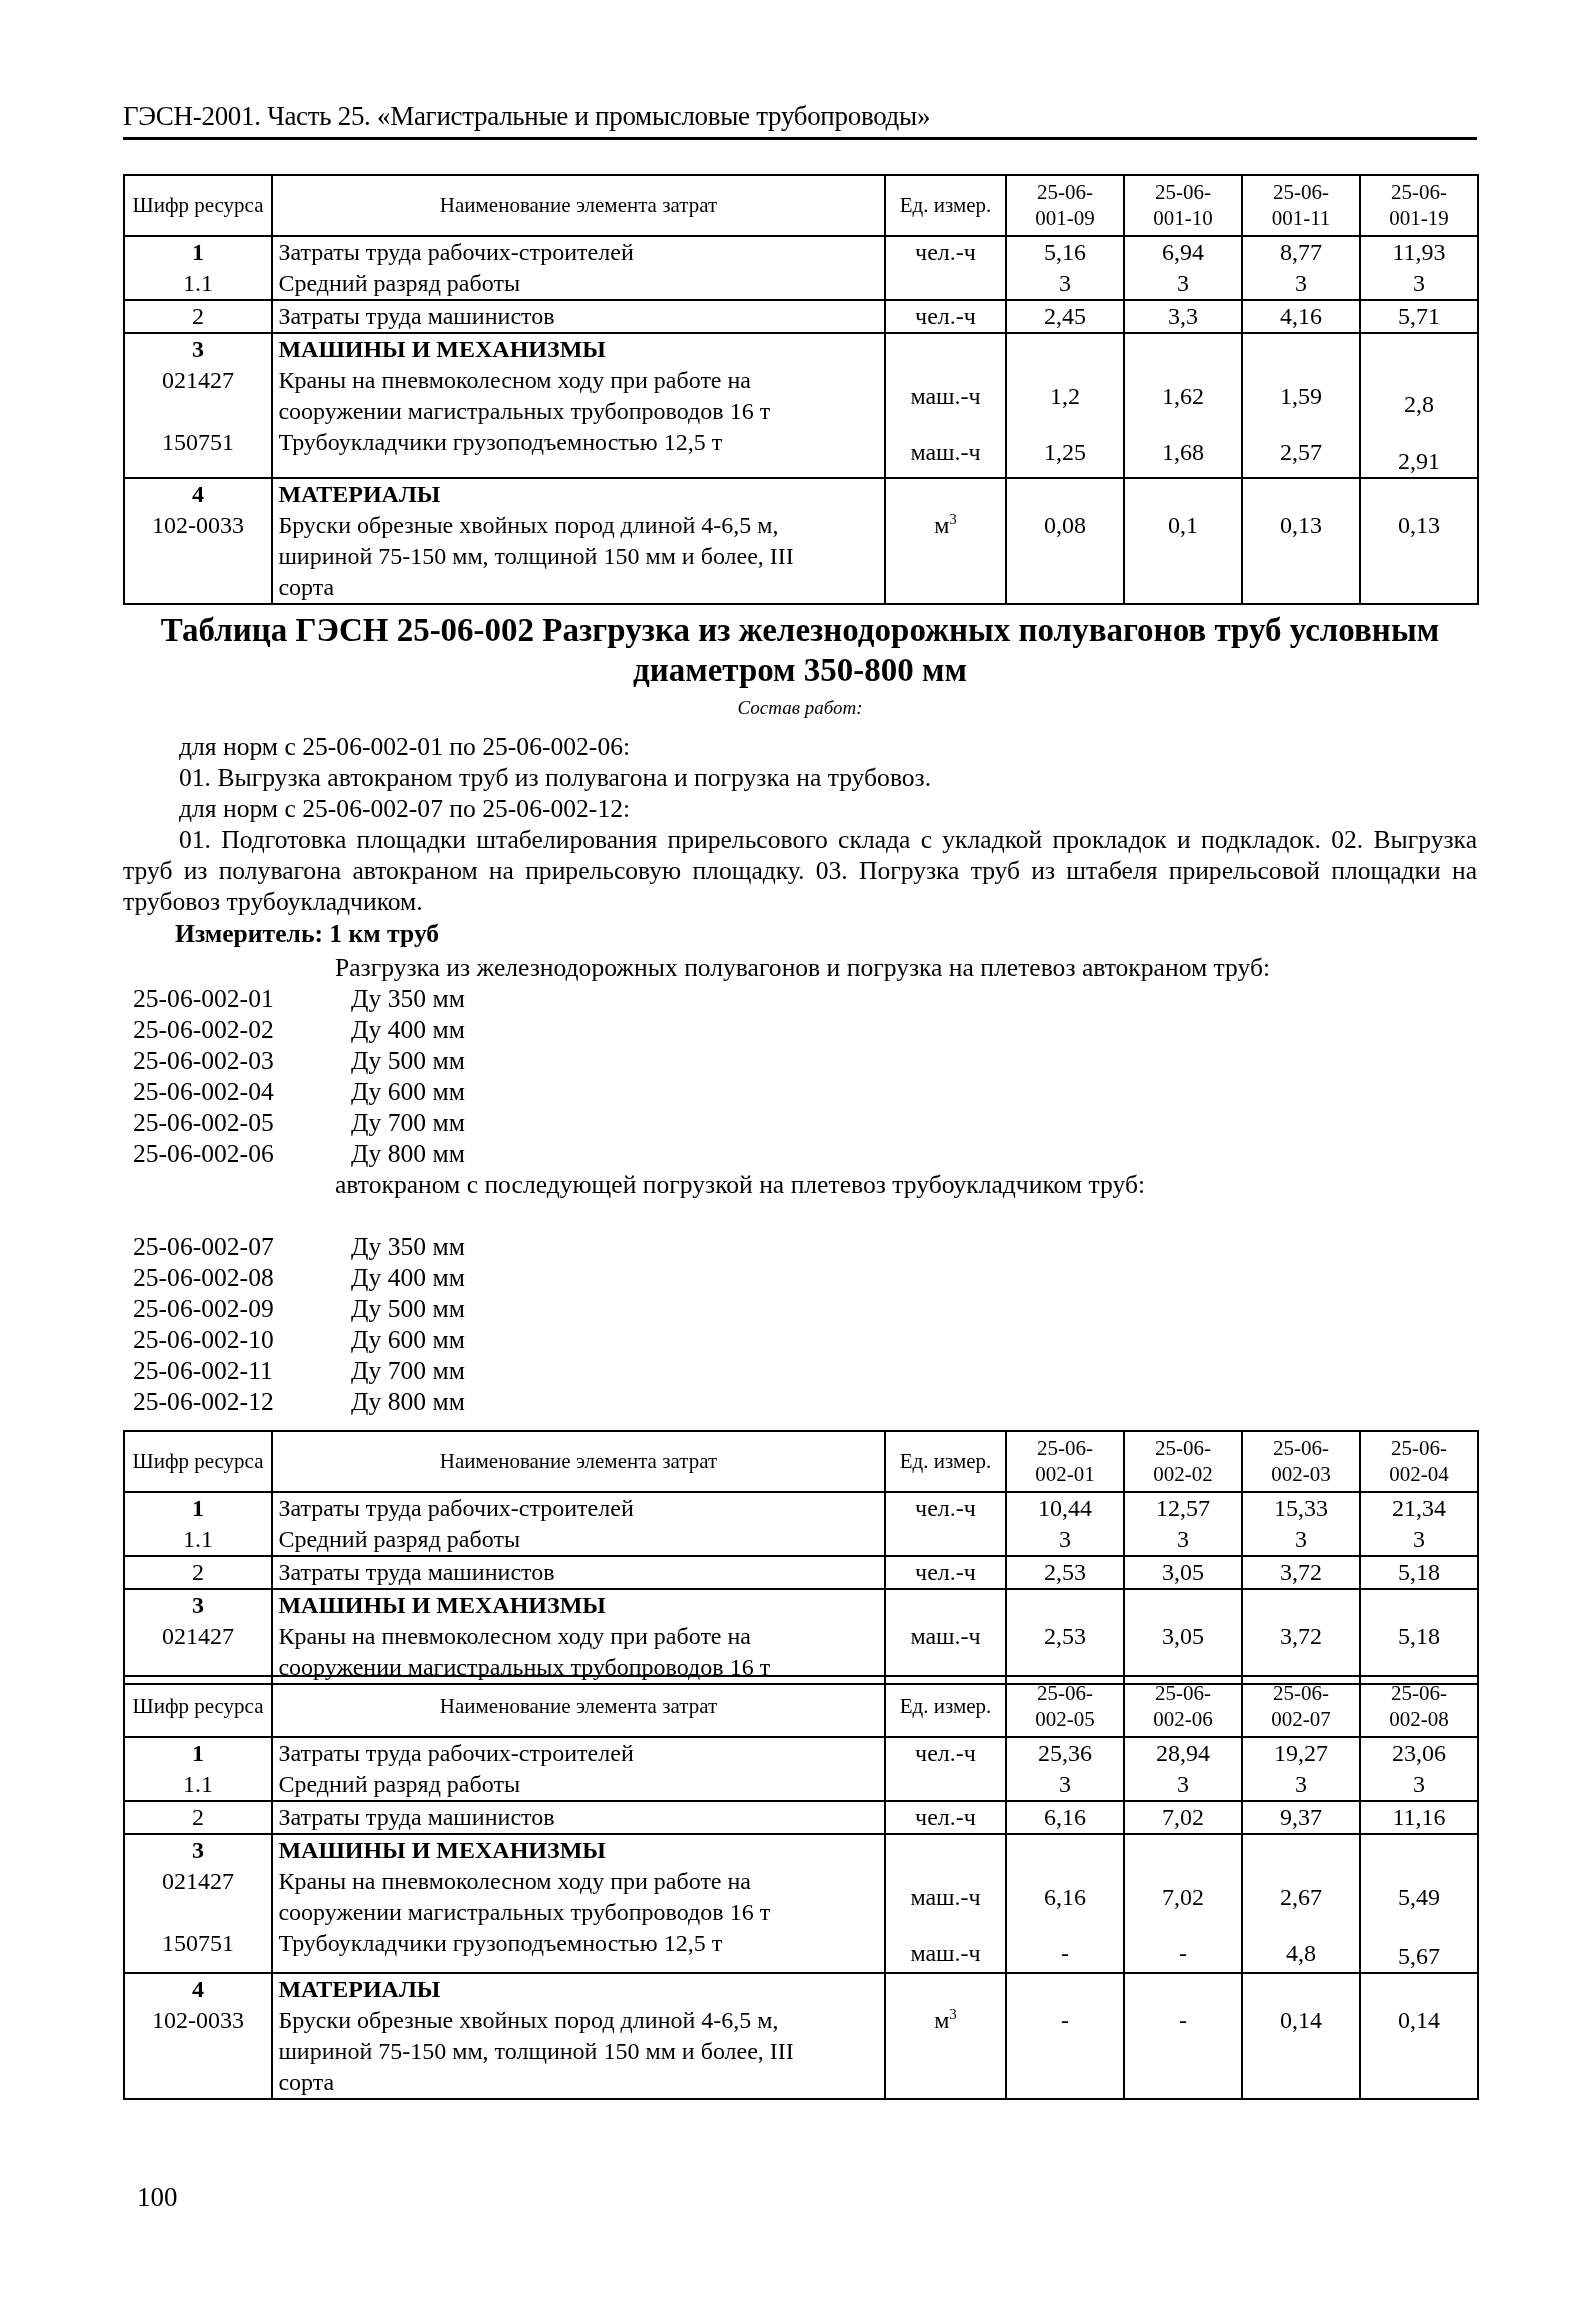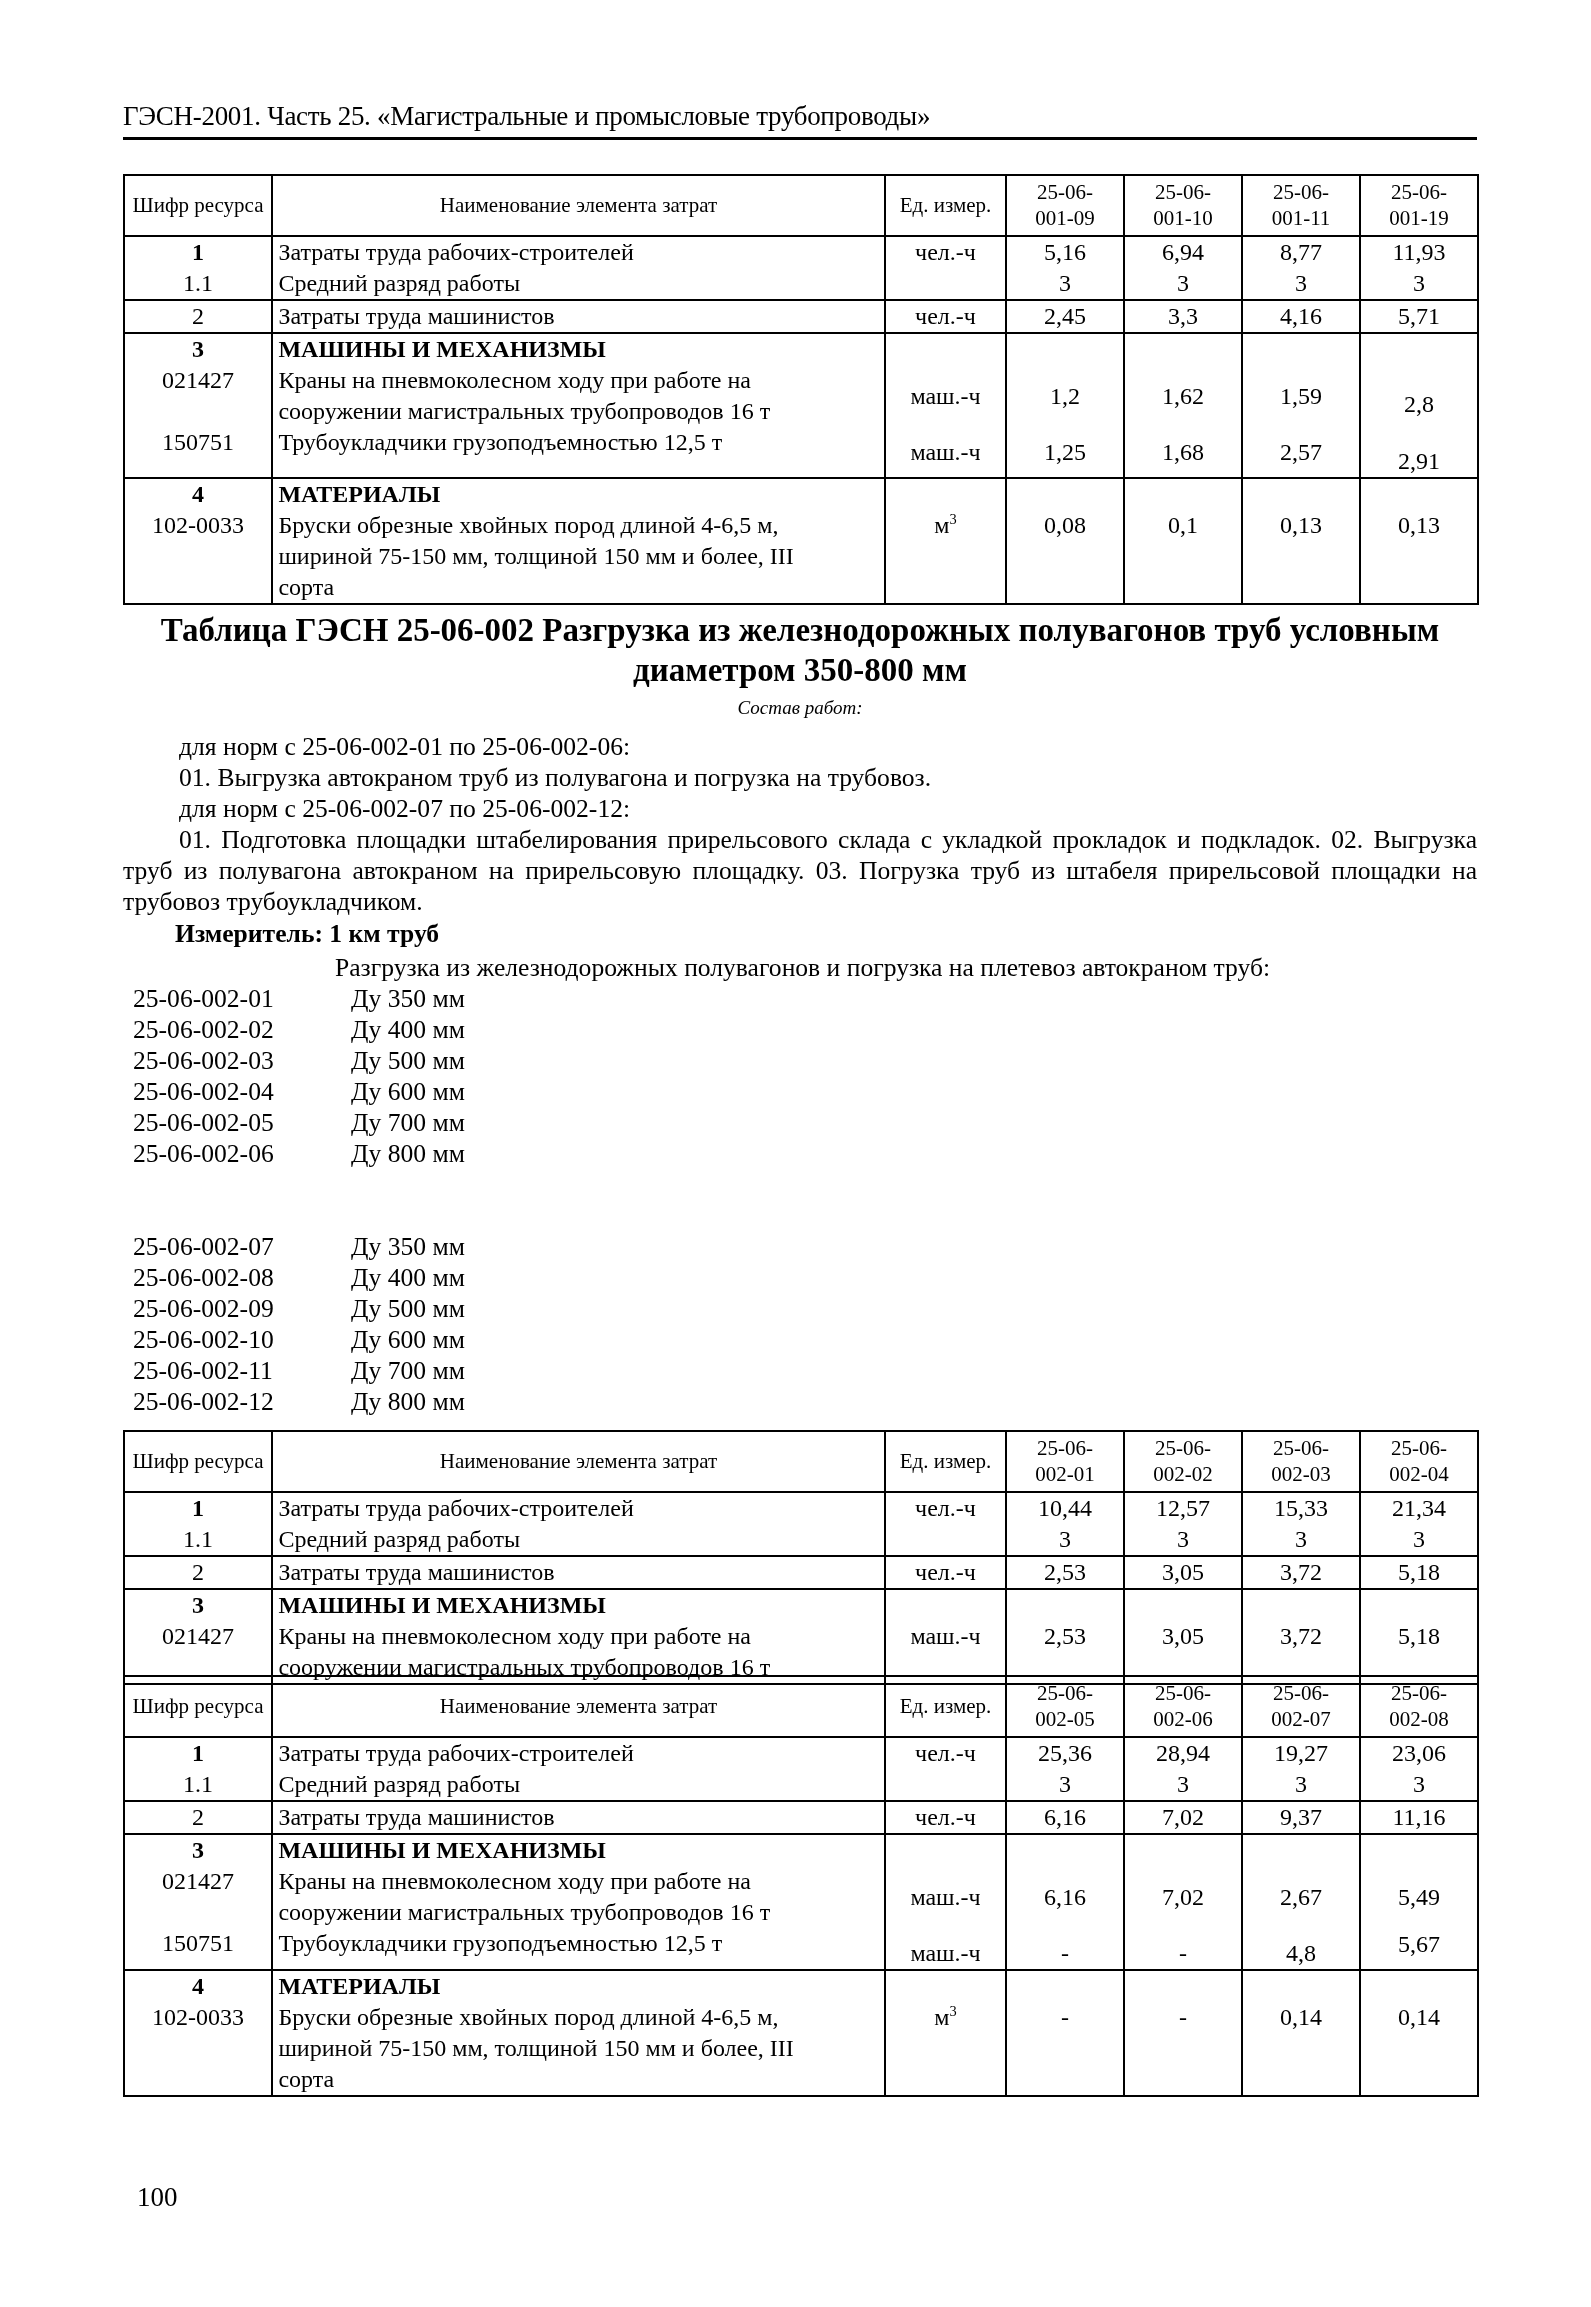--- a/index.html
+++ b/index.html
@@ -225,20 +225,21 @@
       <span class="norm-code">25-06-002-05</span>
       <span>Ду 700 мм</span>
     </div>
   <div class="norm-row">
       <span class="norm-code">25-06-002-06</span>
       <span>Ду 800 мм</span>
     </div>
 </div>
 
 <div class="abs group-title" style="top:1169px;">
+  <span class="line">автокраном с последующей погрузкой на плетевоз трубоукладчиком труб:</span>
 </div>
 <div class="abs norm-list" style="top:1231px;">
   <div class="norm-row">
       <span class="norm-code">25-06-002-07</span>
       <span>Ду 350 мм</span>
     </div>
   <div class="norm-row">
       <span class="norm-code">25-06-002-08</span>
       <span>Ду 400 мм</span>
     </div>
@@ -444,21 +445,21 @@
           <span class="line" style="margin-top:25.6px;">-</span>
         </td>
     <td class="val">
           <span class="spacer"></span>
           <span class="line" style="margin-top:15.5px;">2,67</span>
           <span class="line" style="margin-top:25.6px;">4,8</span>
         </td>
     <td class="val">
           <span class="spacer"></span>
           <span class="line" style="margin-top:15.5px;">5,49</span>
-          <span class="line" style="margin-top:16px;text-align:center;">5,67</span>
+          <span class="line" style="margin-top:28px;text-align:center;">5,67</span>
         </td>
   </tr>
   <tr>
     <td class="code">
       <span class="line b">4</span>
       <span class="line">102-0033</span>
     </td>
     <td>
       <span class="line b">МАТЕРИАЛЫ</span>
       <span class="line">Бруски обрезные хвойных пород длиной 4-6,5 м,</span>

